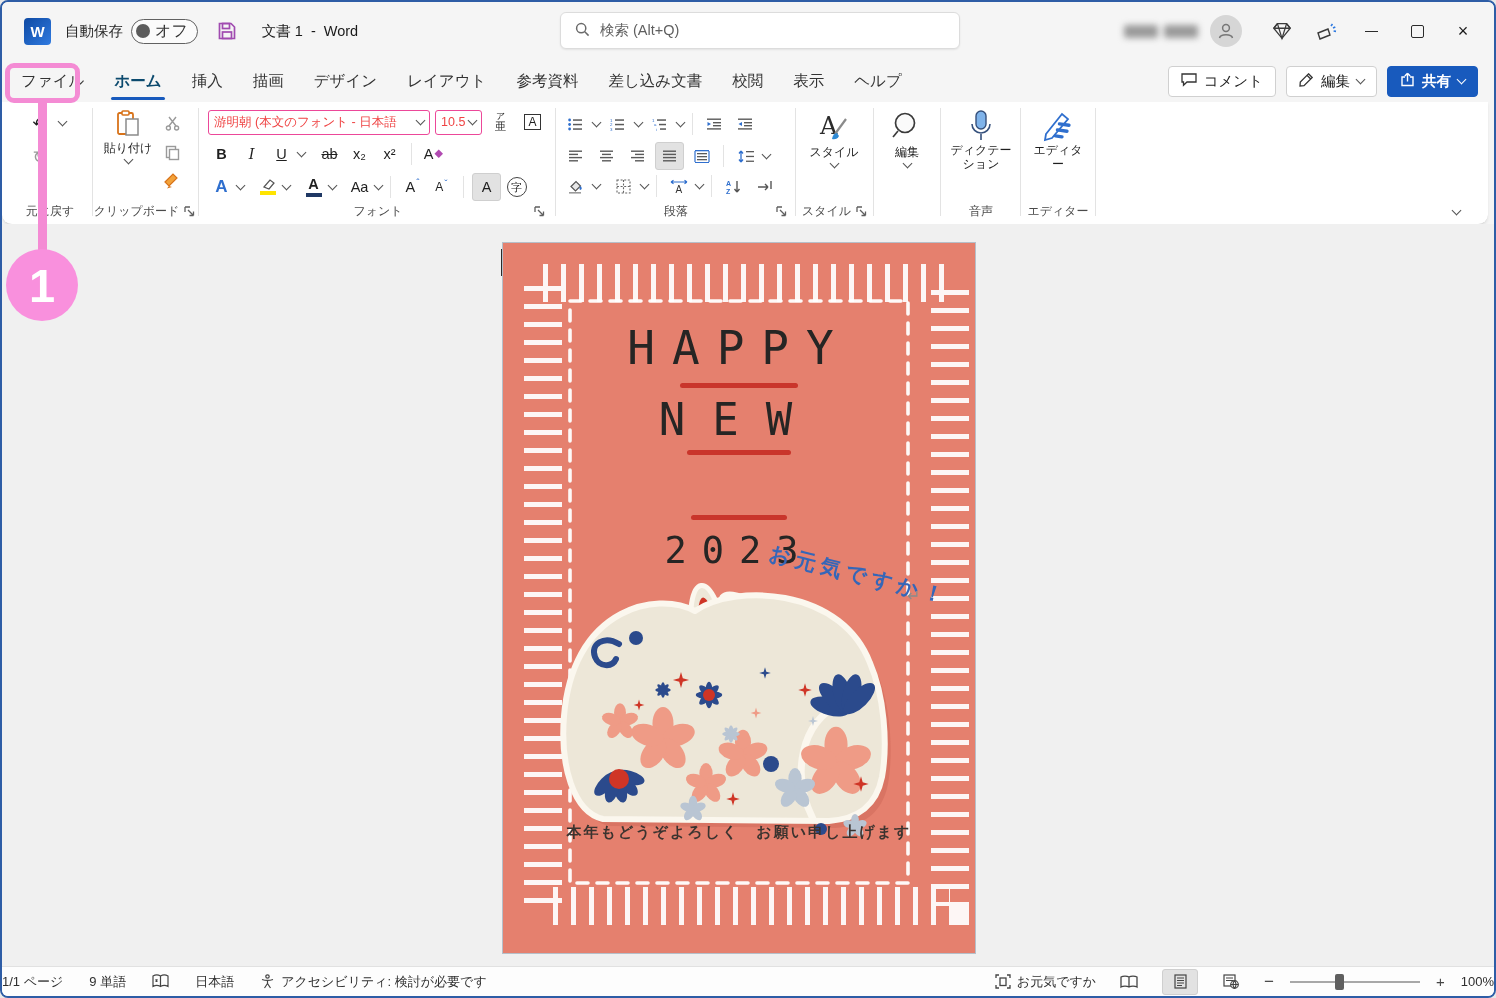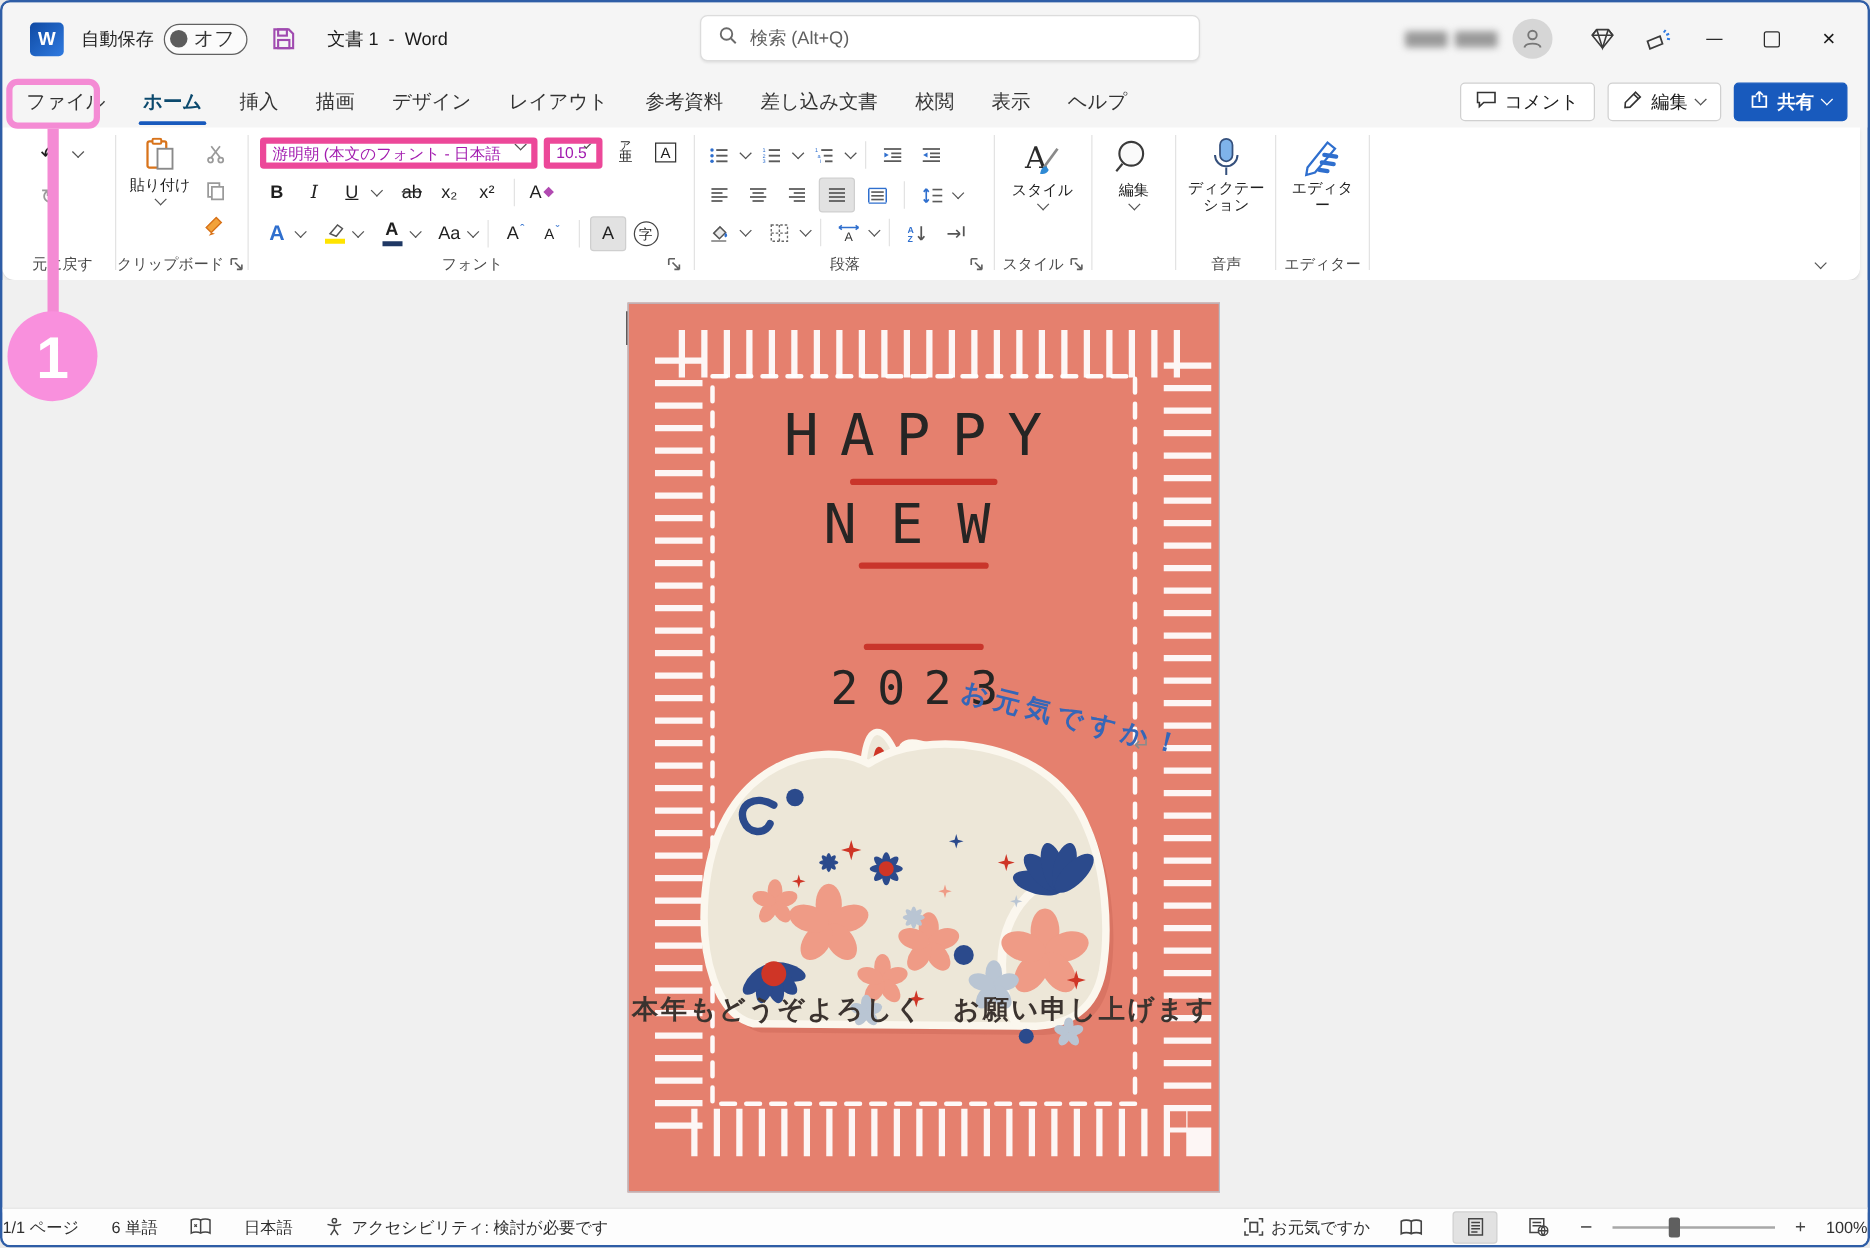--- a/index.html
+++ b/index.html
@@ -34,21 +34,21 @@
   
   .ribbon{position:absolute;left:0;top:100px;right:6px;height:122px;background:#fff;border-bottom:1px solid #d8d8d8;border-radius:0 0 10px 10px;box-shadow:0 2px 3px rgba(0,0,0,.07);}
   .rsep{position:absolute;top:6px;bottom:8px;width:1px;background:#e3e3e3;}
   .rgroup{position:absolute;top:0;height:100%;}
   .glabel{position:absolute;bottom:4px;left:0;right:0;display:flex;align-items:center;justify-content:center;gap:4px;font-size:12px;color:#4a4a4a;white-space:nowrap;}
   .launcher{width:13px;height:13px;flex:0 0 auto;}
   .chev{display:inline-block;width:6px;height:6px;border-right:1.3px solid #535353;border-bottom:1.3px solid #535353;transform:rotate(45deg);margin-top:-3px;}
   .fbtn{width:27px;height:26px;display:flex;align-items:center;justify-content:center;font-size:14.5px;color:#1f1f1f;border-radius:3px;}
   .grey{color:#9a9a9a;}
   .bigbtn{display:flex;flex-direction:column;align-items:center;gap:2px;font-size:12px;color:#1f1f1f;}
-  .combo{display:flex;align-items:flex-start;justify-content:space-between;height:25px;border:5px solid #ec4899;border-radius:3px;background:#fff;box-sizing:border-box;padding:0 5px;font-size:12.5px;color:#a21caf;white-space:nowrap;overflow:hidden;}
+  .combo{display:flex;align-items:center;justify-content:space-between;height:25px;border:1px solid #ec4899;border-radius:3px;background:#fff;box-sizing:border-box;padding:0 5px;font-size:12.5px;color:#ef4444;white-space:nowrap;overflow:hidden;}
   .row{position:absolute;display:flex;align-items:center;}
   .selbg{background:#e2e2e2;border:1px solid #cfcfcf;}
   .pi{fill:#5a5a5a;}
   .collapse-chev{position:absolute;right:28px;bottom:10px;}
   
   .hl-box{position:absolute;left:3px;top:61px;width:75px;height:40px;border:5px solid #f48bd4;border-radius:9px;box-sizing:border-box;z-index:60;}
   .hl-line{position:absolute;left:36px;top:101px;width:9px;height:152px;background:#f48bd4;z-index:60;}
   .hl-circle{position:absolute;left:4px;top:247px;width:72px;height:72px;border-radius:50%;background:#f990dd;z-index:60;display:flex;align-items:center;justify-content:center;color:#fff;font-size:47px;font-weight:bold;}
   
   .docarea{position:absolute;left:0;top:222px;right:0;height:746px;background:#f0f0f0;}
@@ -59,21 +59,21 @@
   .card-line{position:absolute;left:0;width:100%;text-align:center;font-family:"DejaVu Sans Mono",monospace;color:#262524;}
   .l1{top:78px;font-size:46px;letter-spacing:17px;}
   .l2{top:151px;font-size:44px;letter-spacing:27px;}
   .l3{top:222px;font-size:44px;letter-spacing:19px;}
   .l4{top:286px;font-size:37px;letter-spacing:15px;}
   .ul{position:absolute;left:50%;transform:translateX(-50%);height:5px;border-radius:3px;background:#c9352b;}
   .ul1{top:140px;width:118px;}
   .ul2{top:207px;width:104px;}
   .ul3{top:272px;width:96px;}
   .greeting{position:absolute;left:264px;top:318px;transform:rotate(14deg);color:#3566b8;font-size:21px;font-weight:bold;letter-spacing:5px;white-space:nowrap;}
-  .card-msg{position:absolute;left:0;top:550px;width:100%;text-align:center;font-family:"DejaVu Serif",serif;font-size:21px;font-weight:600;letter-spacing:2px;color:#3b332f;}
+  .card-msg{position:absolute;left:0;top:580px;width:100%;text-align:center;font-family:"DejaVu Serif",serif;font-size:15px;font-weight:600;letter-spacing:2px;color:#3b332f;}
   
   .statusbar{position:absolute;left:0;bottom:0;right:0;height:30px;background:#fdfdfd;border-top:1px solid #e1e1e1;display:flex;align-items:center;font-size:13px;color:#2f2f2f;padding:0 0;box-sizing:border-box;}
   .sb-left{display:flex;align-items:center;gap:26px;}
   .sb-right{margin-left:auto;display:flex;align-items:center;gap:16px;}
   .sb-item{display:flex;align-items:center;gap:6px;}
   .viewbtn{width:34px;height:24px;display:flex;align-items:center;justify-content:center;border-radius:3px;}
   .zoom-track{position:relative;width:130px;height:2px;background:#a8a8a8;}
   .zoom-thumb{position:absolute;left:35%;top:-7px;width:9px;height:16px;background:#5f5f5f;border-radius:2px;}
 </style>
 </head>
@@ -701,21 +701,21 @@
     </div>
     <span class="pmark" style="left:905px;top:362px">↵</span>
   </div>
 
   <div class="statusbar">
     <div class="sb-left">
       <span class="sb-item">
           <span>1/1 ページ</span>
         </span>
       <span class="sb-item">
-          <span>6 単語</span>
+          <span>9 単語</span>
         </span>
       <span class="sb-item">
         <svg width="17" height="15" viewBox="0 0 17 15" fill="none" stroke="#444" stroke-width="1.2">
             <path d="M8.5,2 C6.5,0.8 3,0.8 1,2 V12.5 C3,11.3 6.5,11.3 8.5,12.5 C10.5,11.3 14,11.3 16,12.5 V2 C14,0.8 10.5,0.8 8.5,2 Z M8.5,2 V12.5"></path>
             <path d="M3.5,5.5 l2,2 m0,-2 l-2,2" stroke-width="1.1"></path>
           </svg>
       </span>
       <span class="sb-item">
           <span>日本語</span>
         </span>

